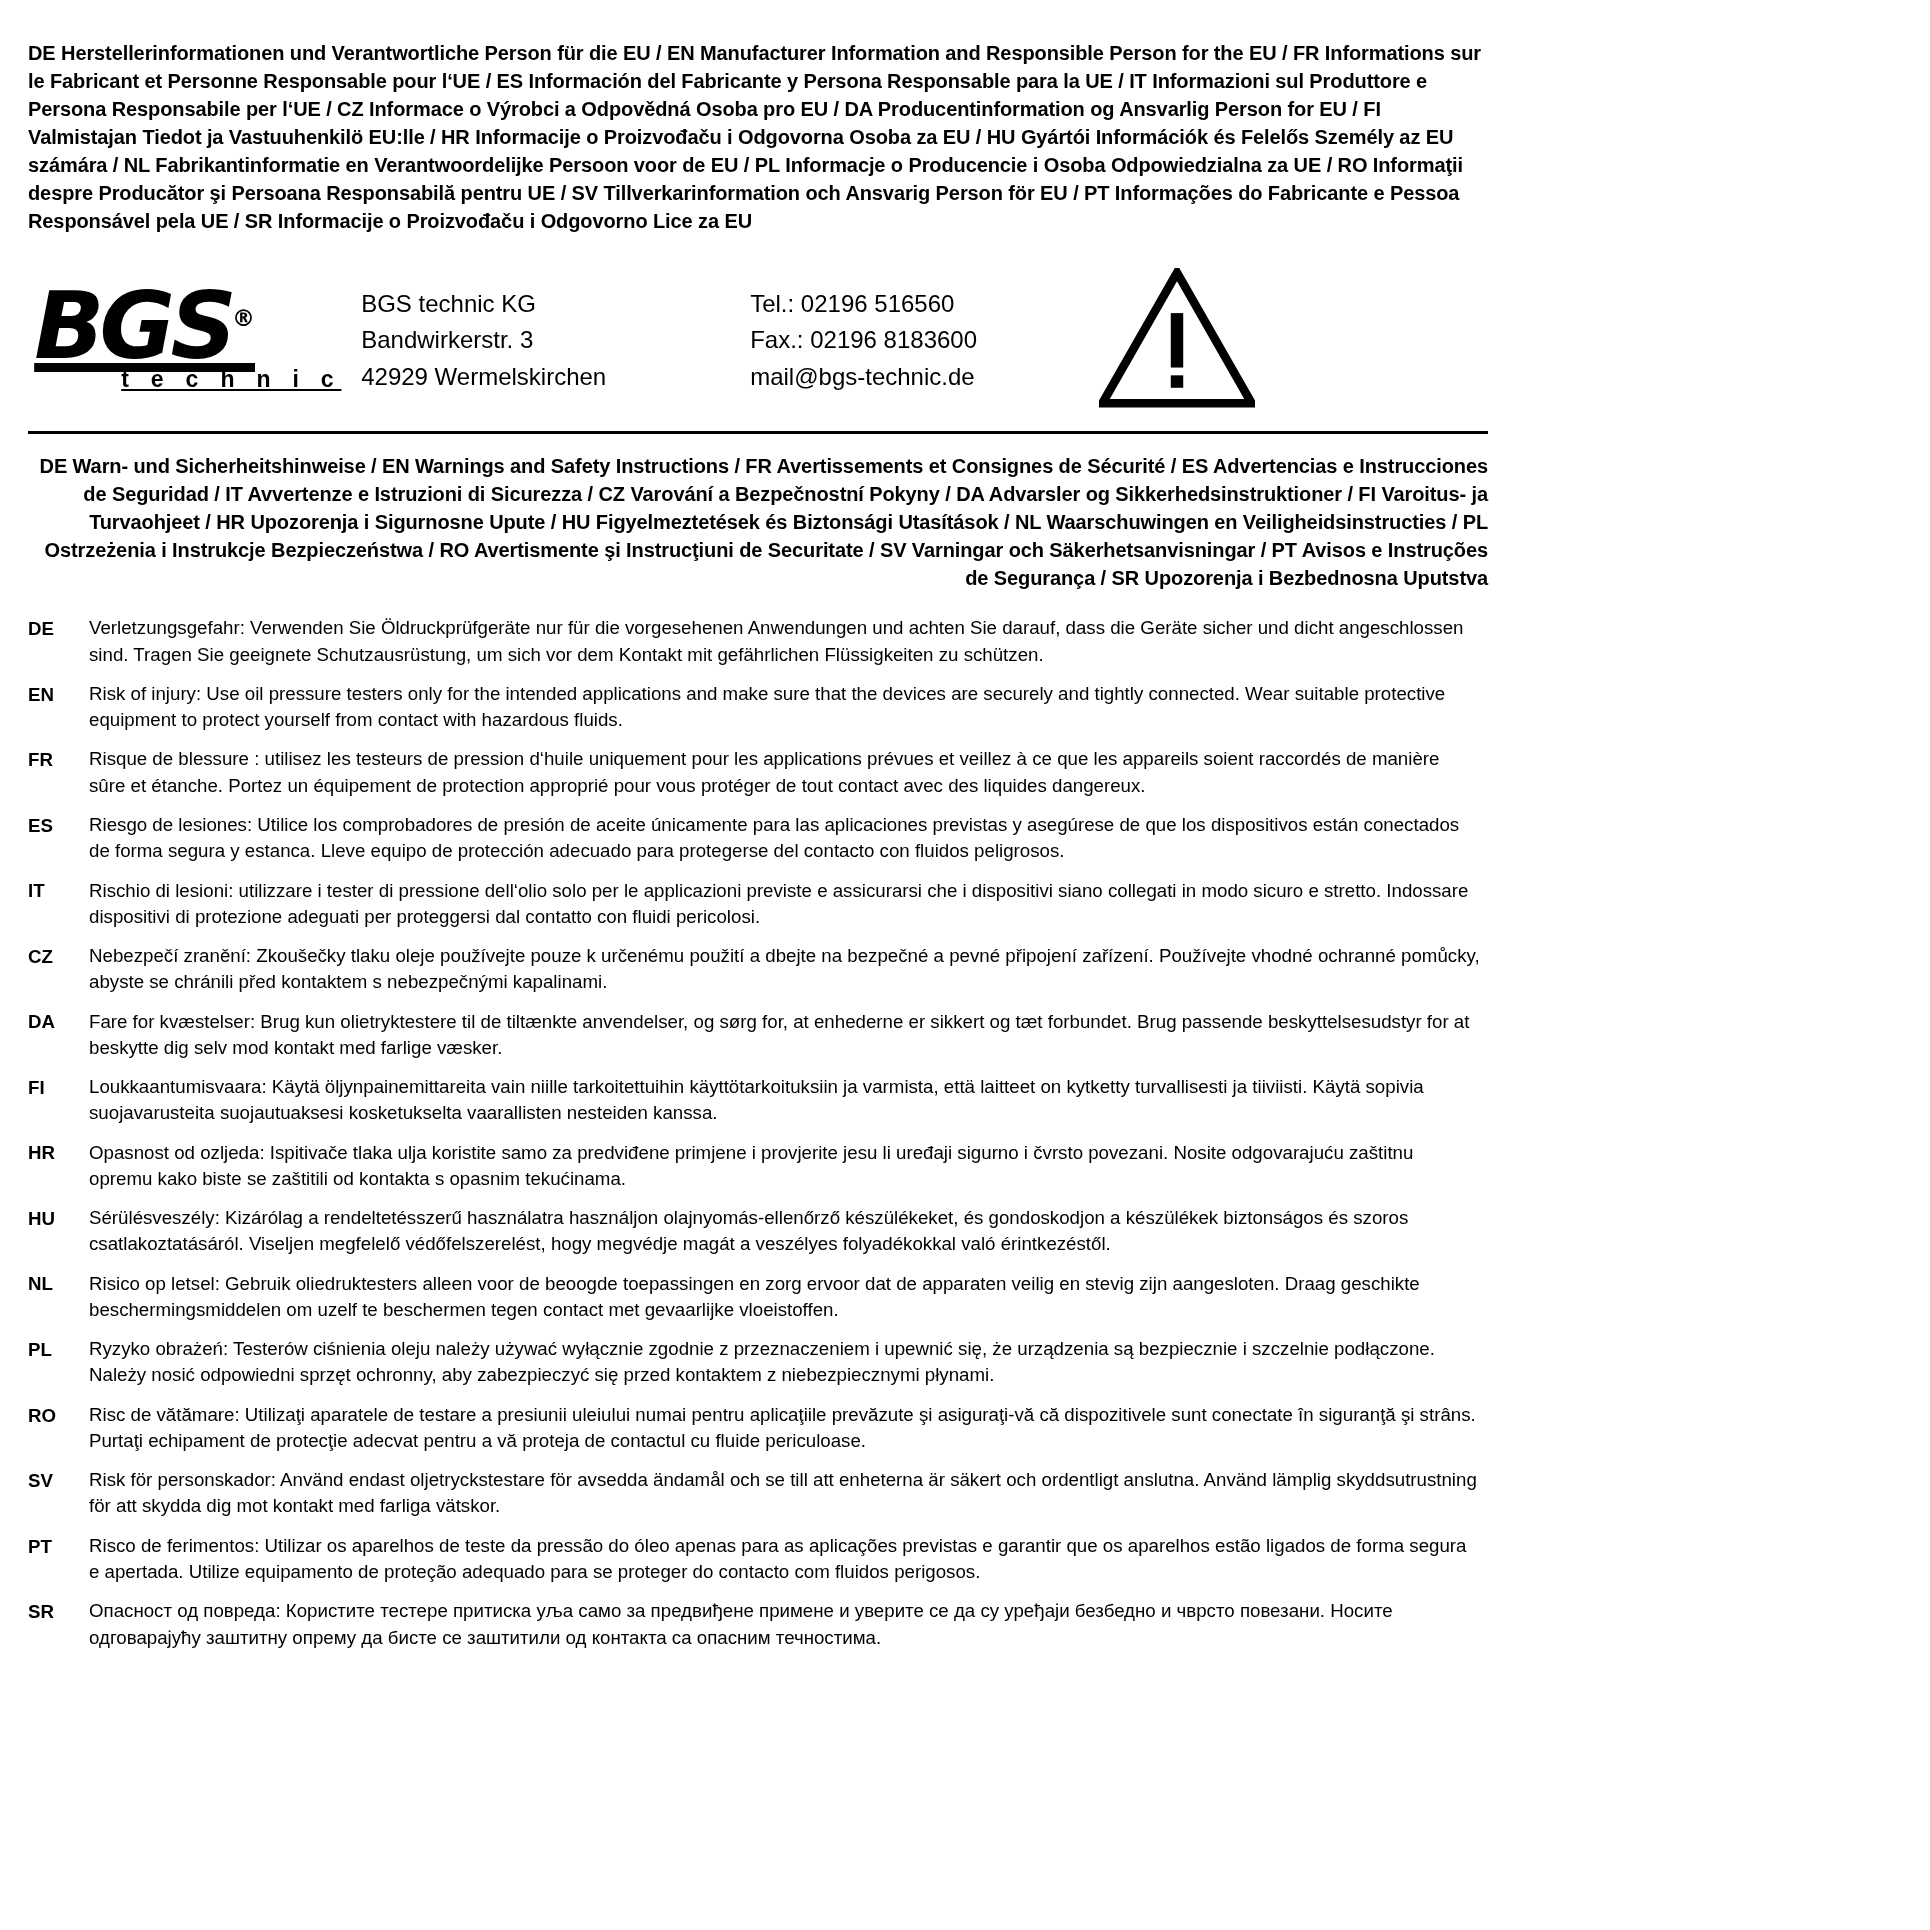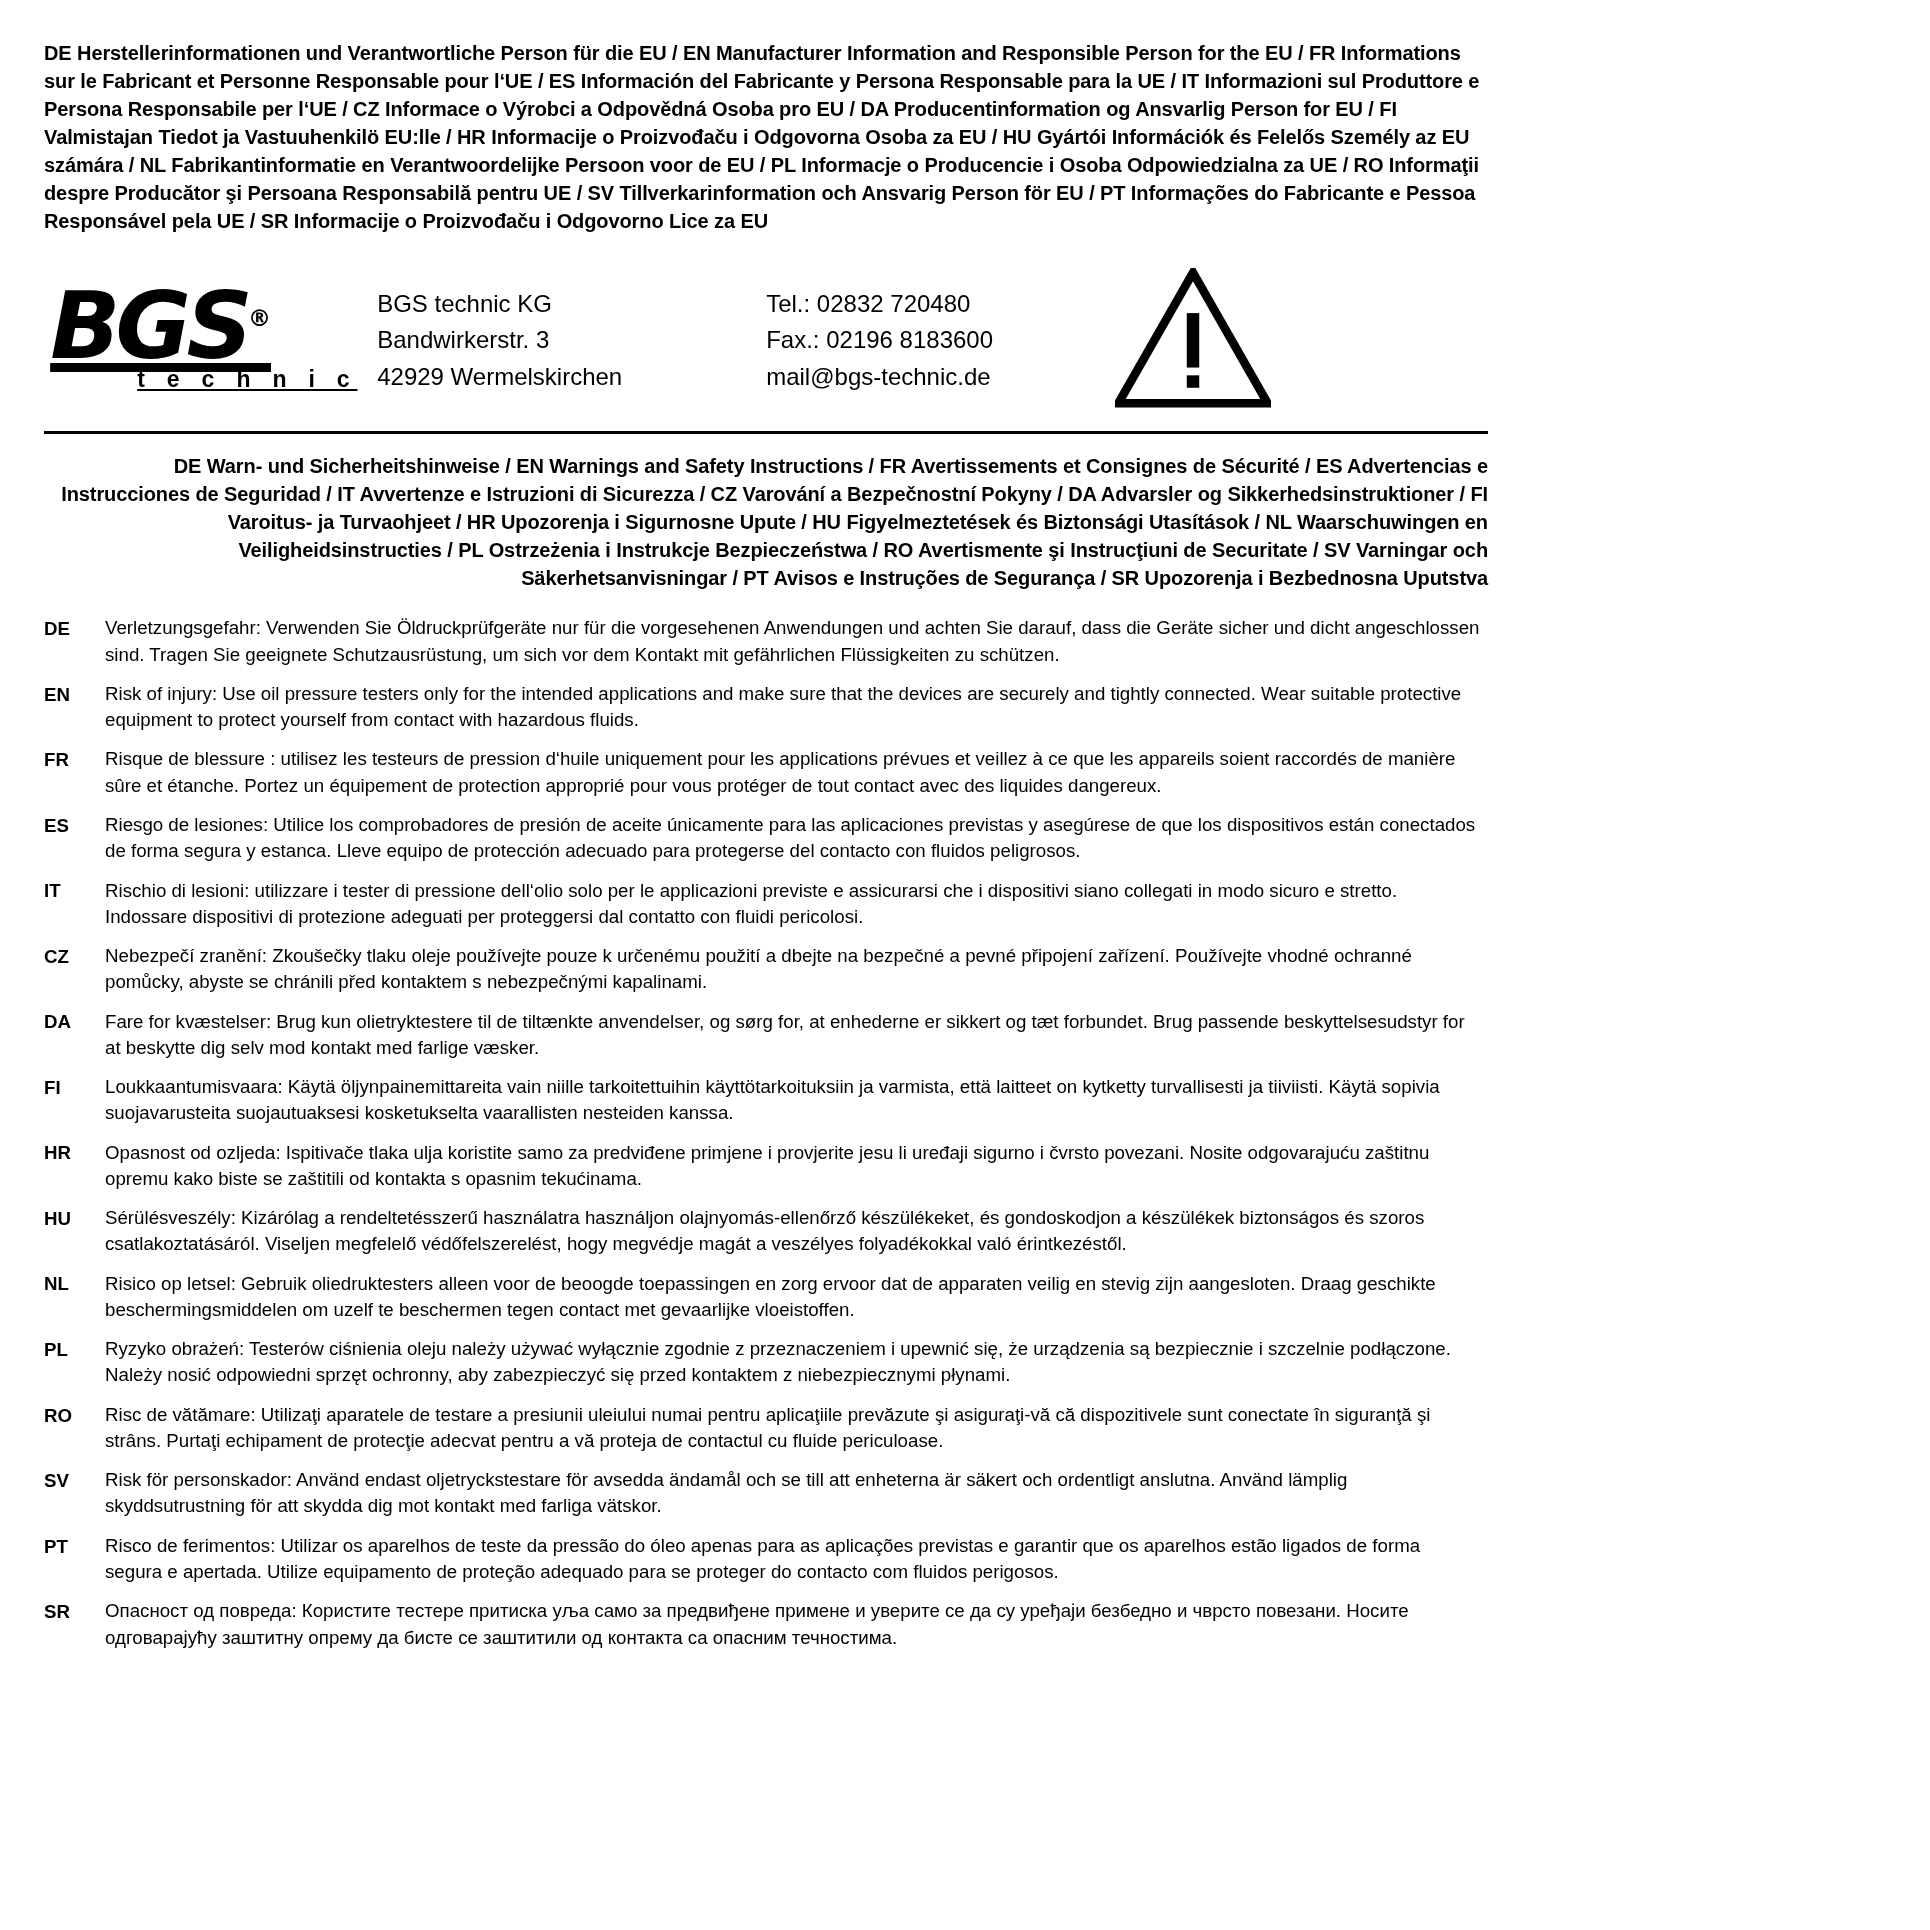--- a/index.html
+++ b/index.html
@@ -11,21 +11,21 @@
     width: 1930px;
     height: 1930px;
     font-family: "Liberation Sans", sans-serif;
     color: #000000;
     -webkit-font-smoothing: antialiased;
   }
   .page {
     box-sizing: border-box;
     width: 1532px;
     height: 1930px;
-    padding: 39px 44px 0 44px;
+    padding: 39px 44px 0 28px;
   }
 
   
   .top-heading {
     font-size: 20px;
     font-weight: bold;
     line-height: 1.40;
     letter-spacing: -0.1px;
     margin-bottom: 17px;
   }
@@ -141,21 +141,21 @@
       <div class="logo-technic">t e c h n i c</div>
     </div>
 
     <div class="addr-block">
       <div>BGS technic KG</div>
       <div>Bandwirkerstr. 3</div>
       <div>42929 Wermelskirchen</div>
     </div>
 
     <div class="tel-block">
-      <div>Tel.: 02832 720480</div>
+      <div>Tel.: 02196 516560</div>
       <div>Fax.: 02196 8183600</div>
       <div>mail@bgs-technic.de</div>
     </div>
 
 
     <div class="warn-tri">
       <svg width="156" height="140" viewBox="0 0 200 180" xmlns="http://www.w3.org/2000/svg">
         <polygon points="100,6 196,174 4,174" fill="none" stroke="#000" stroke-width="11" stroke-linejoin="miter"></polygon>
         <rect x="92" y="58" width="16" height="70" fill="#000"></rect>
         <rect x="92" y="138" width="16" height="16" fill="#000"></rect>

